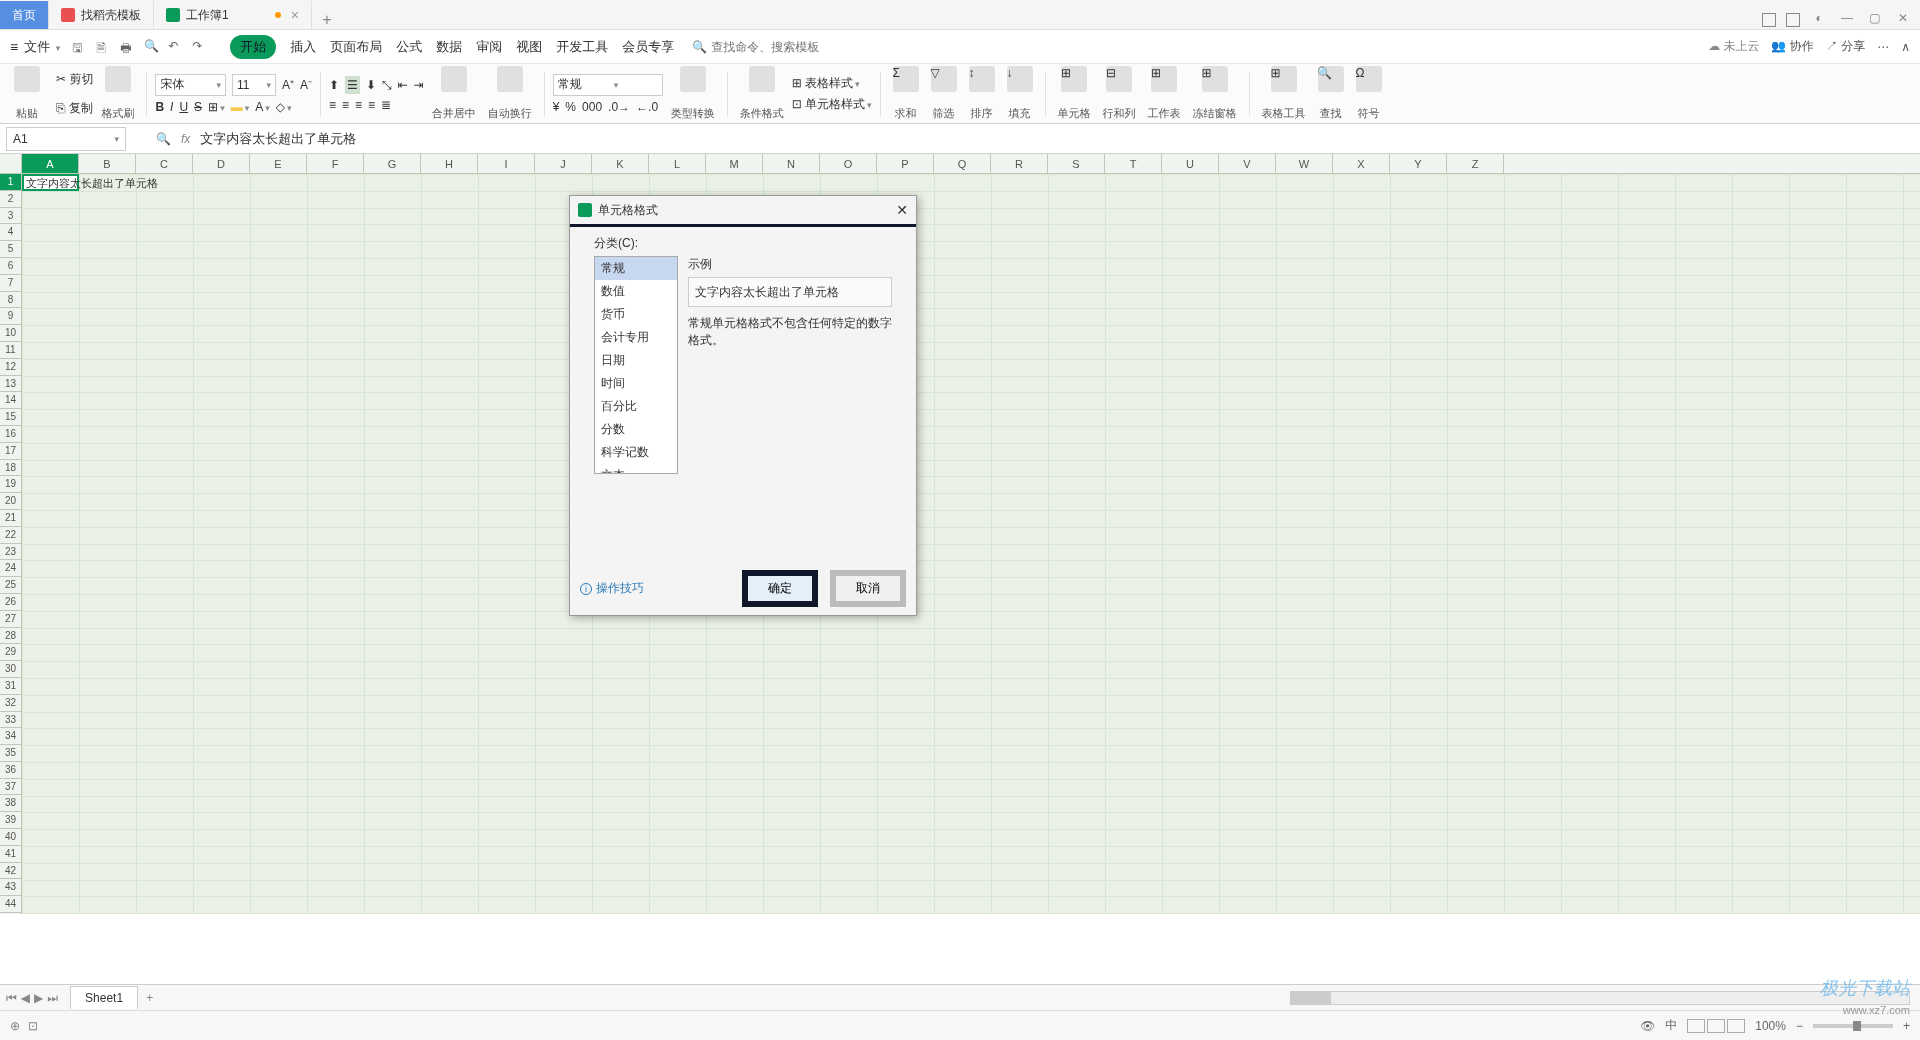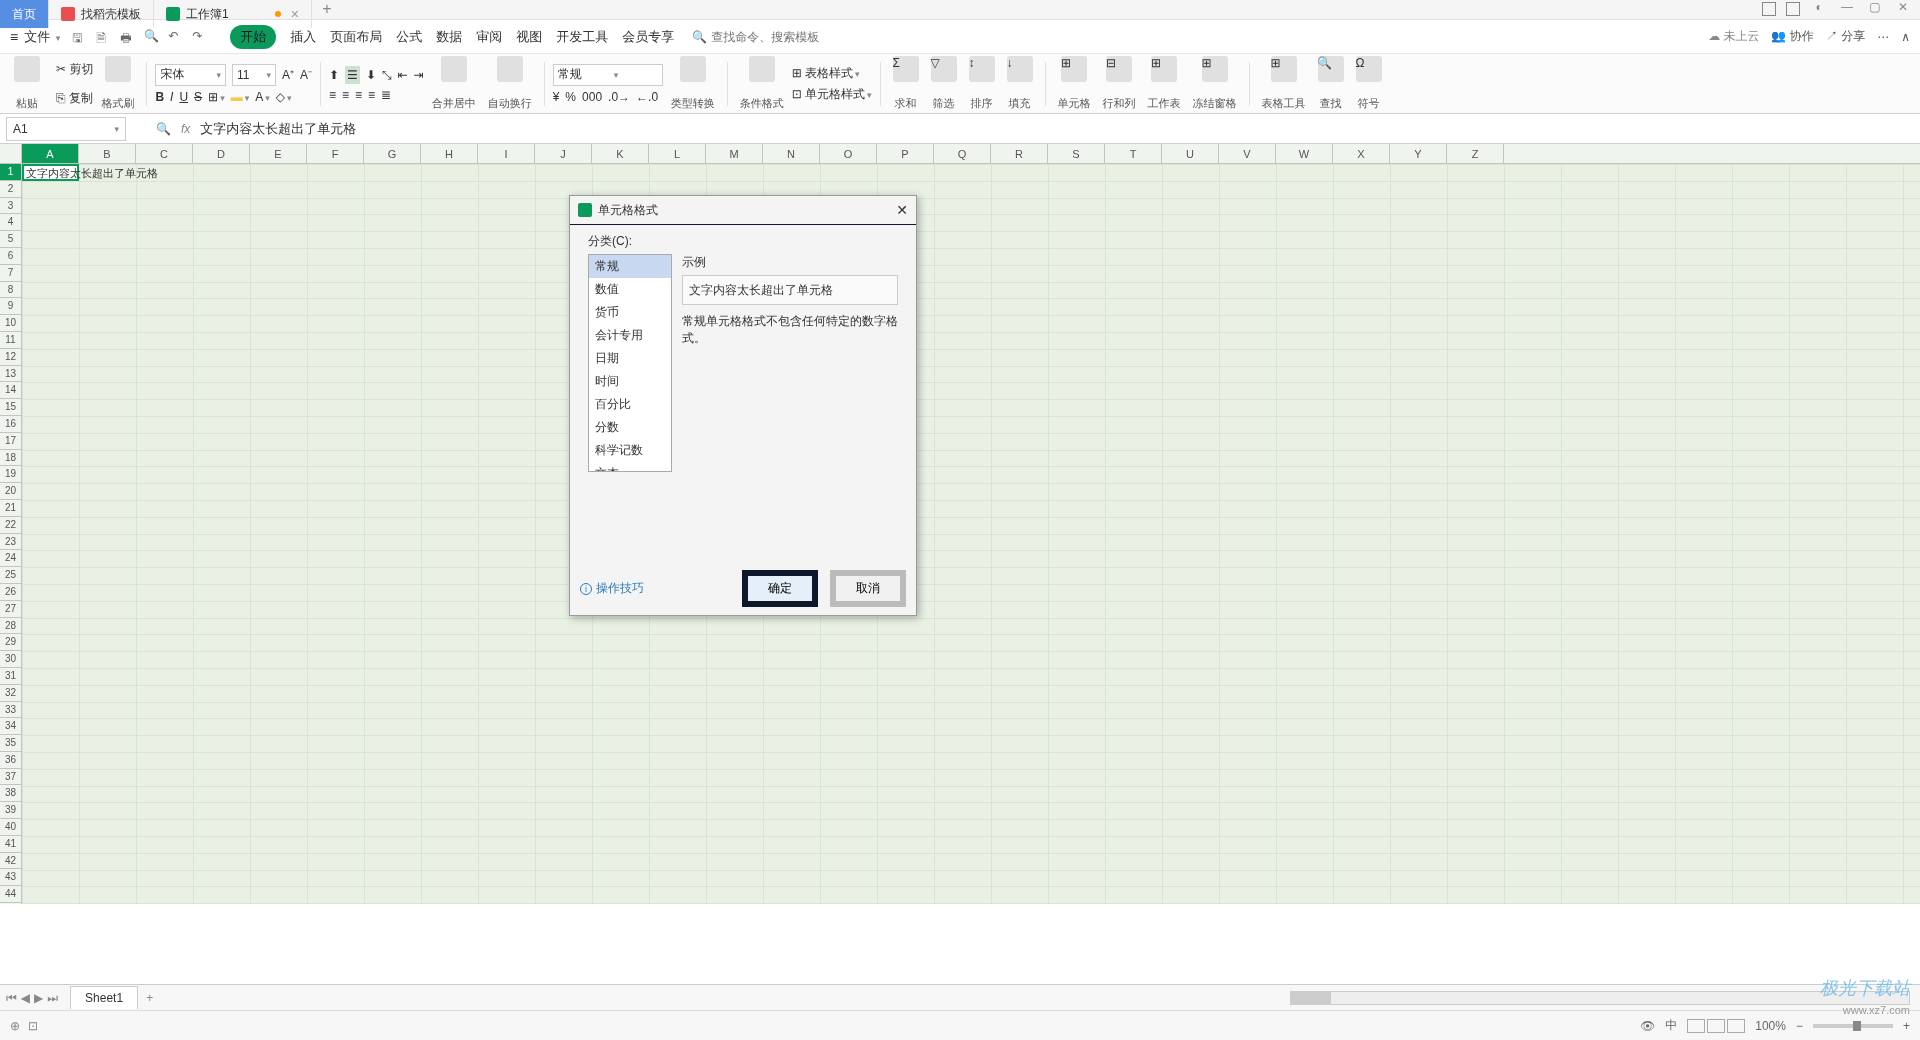--- a/index.html
+++ b/index.html
@@ -1,17 +1,17 @@
 <!DOCTYPE html>
 <html><head>
 <meta charset="utf-8">
 <style>
 *{margin:0;padding:0;box-sizing:border-box;font-family:"Microsoft YaHei",Arial,sans-serif;}
 body{background:#fff;font-size:12px;color:#333;overflow:hidden;width:1920px;height:1040px;position:relative;}
-.titlebar{height:20px;background:#f5f5f5;display:flex;align-items:flex-start;border-bottom:1px solid #e0e0e0;}
+.titlebar{height:30px;background:#f5f5f5;display:flex;align-items:flex-end;border-bottom:1px solid #e0e0e0;}
 .tab{height:28px;padding:0 12px;display:flex;align-items:center;gap:6px;border-right:1px solid #e0e0e0;cursor:pointer;font-size:12px;}
 .tab.home{background:#568fe2;color:#fff;}
 .tab-icon{width:14px;height:14px;display:inline-block;}
 .tab-icon.red{background:#e94f4f;border-radius:2px;}
 .tab-icon.green{background:#0a9b5a;border-radius:2px;}
 .tab-close{font-size:14px;color:#999;margin-left:4px;}
 .tab-dot{width:6px;height:6px;background:#f90;border-radius:50%;margin-left:40px;}
 .tab-add{width:30px;text-align:center;font-size:16px;color:#888;}
 .win-controls{margin-left:auto;display:flex;align-items:center;gap:10px;padding-right:8px;}
 .win-btn{width:18px;height:18px;color:#888;text-align:center;}
@@ -54,21 +54,21 @@
 .cell-a1-text{position:absolute;left:2px;top:0;white-space:nowrap;font-size:11px;}
 .corner{width:22px;height:20px;background:#f0f4ee;border-right:1px solid #c0c7bd;border-bottom:1px solid #c0c7bd;position:absolute;left:0;top:0;}
 .dialog-overlay{position:absolute;left:569px;top:195px;width:348px;background:#f4f4f4;border:1px solid #999;box-shadow:2px 2px 8px rgba(0,0,0,0.3);z-index:100;}
 .dialog-title{height:28px;display:flex;align-items:center;padding:0 8px;font-size:12px;background:#f4f4f4;}
 .dialog-title-icon{width:14px;height:14px;background:#0a9b5a;border-radius:2px;margin-right:6px;}
 .dialog-close{margin-left:auto;font-size:14px;cursor:pointer;}
 .dialog-tabs{display:flex;background:#f4f4f4;}
 .dtab{padding:6px 12px;font-size:12px;cursor:pointer;}
 .dtab.active{background:#fff;border:1px solid #ccc;border-bottom:1px solid #fff;margin-bottom:-1px;}
 .dtab.highlight{border:2px solid #d93025;}
-.dialog-body{background:#f4f4f4;padding:8px 18px 10px;border-top:1px solid #0f172a;height:338px;}
+.dialog-body{background:#f4f4f4;padding:8px 24px 10px;border-top:3px solid #0f172a;height:338px;}
 .cat-label{font-size:12px;margin-bottom:4px;}
 .dialog-cols{display:flex;gap:10px;}
 .cat-list{width:84px;height:218px;background:#fff;border:1px solid #aaa;overflow:auto;}
 .cat-item{padding:3px 6px;font-size:12px;cursor:pointer;}
 .cat-item.selected{background:#c8d8f0;}
 .sample-area{flex:1;}
 .sample-label{font-size:12px;margin-bottom:4px;}
 .sample-box{border:1px solid #ccc;height:30px;padding:6px;font-size:12px;background:#fafafa;margin-bottom:8px;}
 .sample-desc{font-size:12px;}
 .dialog-footer{display:flex;align-items:center;padding:8px 10px;gap:8px;}

